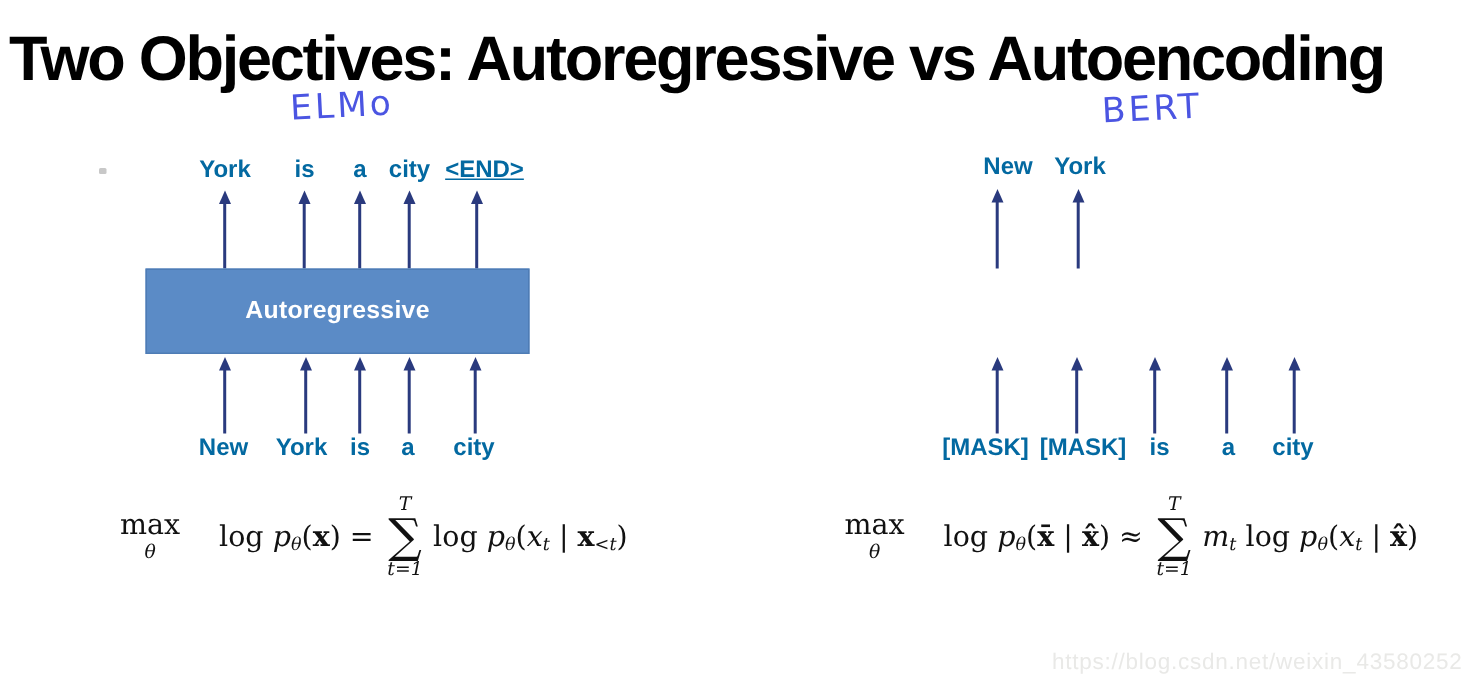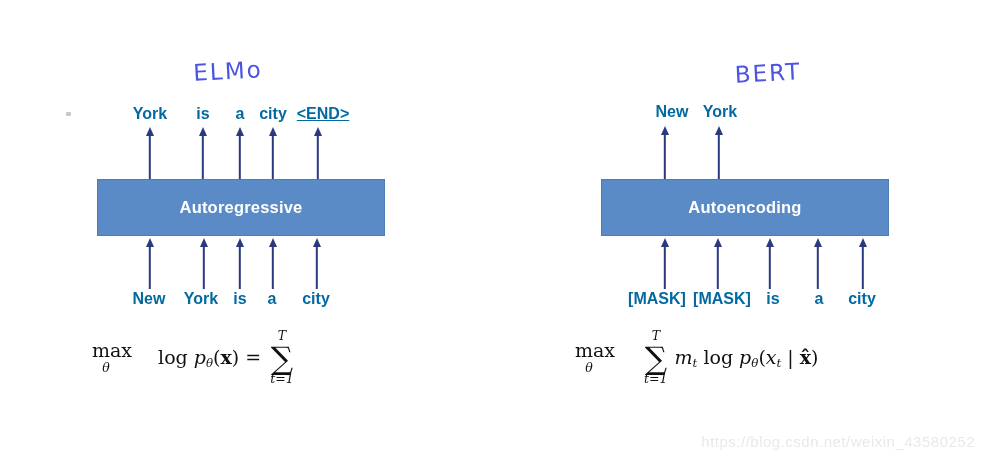--- a/index.html
+++ b/index.html
@@ -31,21 +31,21 @@
     transform:translateX(-50%) rotate(-3deg);
     white-space:nowrap;
   }
   .word{
     position:absolute;
     font-size:16px;font-weight:700;color:#0369a1;
     transform:translateX(-50%);
     white-space:nowrap;line-height:1.1;
   }
   .mbox{
-    position:absolute;width:288px;height:57px;
+    position:absolute;width:256px;height:57px;
     background:var(--box-fill);
     border:1.5px solid var(--box-border);
     display:flex;align-items:center;justify-content:center;
   }
   .mbox .boxlabel{
     color:#ffffff;font-size:16.5px;font-weight:600;letter-spacing:.2px;
   }
   .arrow{position:absolute;width:11px;}
   .arrow::before{
     content:"";position:absolute;top:0;left:50%;transform:translateX(-50%);
@@ -55,21 +55,21 @@
   .arrow::after{
     content:"";position:absolute;top:6px;bottom:0;left:50%;transform:translateX(-50%);
     width:2.4px;background:var(--arrow);
   }
   .formula{
     position:absolute;top:326px;height:64px;
     display:flex;align-items:center;
     font-family:"DejaVu Serif",serif;font-size:19px;color:#111;
   }
   .maxblk{display:flex;flex-direction:column;align-items:center;line-height:1;margin-right:26px;}
-  .maxblk .op{font-size:1em;margin-left:12px;}
+  .maxblk .op{font-size:1em;}
   .maxblk .opsub{font-size:0.66em;font-style:italic;margin-top:2px;}
   .sumblk{display:flex;flex-direction:column;align-items:center;line-height:1;margin:0 7px 0 3px;}
   .sumblk .upper{font-size:0.66em;font-style:italic;margin-bottom:1px;}
   .sumblk .sym{font-size:1.65em;line-height:.9;}
   .sumblk .lower{font-size:0.66em;font-style:italic;margin-top:1px;}
   .mtoks{white-space:pre;text-align:center;}
   .tok-rm{font-style:normal;}
   .tok-it{font-style:italic;}
   .tok-bf{font-weight:700;}
   .tok-sub{font-size:0.62em;font-style:italic;vertical-align:-0.25em;}
@@ -81,20 +81,21 @@
   .stray{
     position:absolute;left:66px;top:112px;width:5px;height:4px;
     background:#9a9a9a;opacity:.55;border-radius:1px;
   }
 </style>
 </head>
 <body>
 
 <div class="slide">
 
+  <h1 class="title">Two Objectives: Autoregressive vs Autoencoding</h1>
 
   <div class="stray"></div>
 
   <span class="hand" style="left:228px;top:58px;">ELMo</span>
   <span class="hand" style="left:768px;top:60px;">BERT</span>
 
   <span class="word" style="left:150px;top:105px;">York</span>
   <span class="word" style="left:203px;top:105px;">is</span>
   <span class="word" style="left:240px;top:105px;">a</span>
   <span class="word" style="left:273px;top:105px;">city</span>
@@ -121,23 +122,20 @@
   <span class="word" style="left:240px;top:290px;">is</span>
   <span class="word" style="left:272px;top:290px;">a</span>
   <span class="word" style="left:316px;top:290px;">city</span>
 
   <span class="word" style="left:672px;top:103px;">New</span>
   <span class="word" style="left:720px;top:103px;">York</span>
 
   <div class="arrow" style="left:659.5px;top:126px;height:53px;"></div>
   <div class="arrow" style="left:713.5px;top:126px;height:53px;"></div>
 
-  <div class="mbox" style="left:601px;top:179px;">
-    <span class="boxlabel">Autoencoding</span>
-  </div>
 
   <div class="arrow" style="left:659.5px;top:238px;height:51px;"></div>
   <div class="arrow" style="left:712.5px;top:238px;height:51px;"></div>
   <div class="arrow" style="left:764.5px;top:238px;height:51px;"></div>
   <div class="arrow" style="left:812.5px;top:238px;height:51px;"></div>
   <div class="arrow" style="left:857.5px;top:238px;height:51px;"></div>
 
   <span class="word" style="left:657px;top:290px;">[MASK]</span>
   <span class="word" style="left:722px;top:290px;">[MASK]</span>
   <span class="word" style="left:773px;top:290px;">is</span>
@@ -148,27 +146,29 @@
     <div class="maxblk">
       <span class="op">max</span>
       <span class="opsub">θ</span>
     </div>
     <span class="mtoks"><span class="tok-rm">log </span><span class="tok-it">p</span><span class="tok-sub">θ</span><span class="tok-rm">(</span><span class="tok-bf">x</span><span class="tok-rm">) = </span></span>
     <div class="sumblk">
       <span class="upper">T</span>
       <span class="sym">∑</span>
       <span class="lower">t=1</span>
     </div>
+    <span class="mtoks"><span class="tok-rm">log </span><span class="tok-it">p</span><span class="tok-sub">θ</span><span class="tok-rm">(</span><span class="tok-it">x</span><span class="tok-sub">t</span><span class="tok-rm"> | </span><span class="tok-bf">x</span><span class="tok-sub">&lt;t</span><span class="tok-rm">)</span></span>
   </div>
 
   <div class="formula" style="left:563px;">
     <div class="maxblk">
       <span class="op">max</span>
       <span class="opsub">θ</span>
     </div>
+    <span class="mtoks"><span class="tok-rm">log </span><span class="tok-it">p</span><span class="tok-sub">θ</span><span class="tok-rm">(</span><span class="tok-bf">x̄</span><span class="tok-rm"> | </span><span class="tok-bf">x̂</span><span class="tok-rm">) ≈ </span></span>
     <div class="sumblk">
       <span class="upper">T</span>
       <span class="sym">∑</span>
       <span class="lower">t=1</span>
     </div>
     <span class="mtoks"><span class="tok-it">m</span><span class="tok-sub">t</span><span class="tok-rm"> log </span><span class="tok-it">p</span><span class="tok-sub">θ</span><span class="tok-rm">(</span><span class="tok-it">x</span><span class="tok-sub">t</span><span class="tok-rm"> | </span><span class="tok-bf">x̂</span><span class="tok-rm">)</span></span>
   </div>
 
   <div class="watermark">https://blog.csdn.net/weixin_43580252</div>
 

